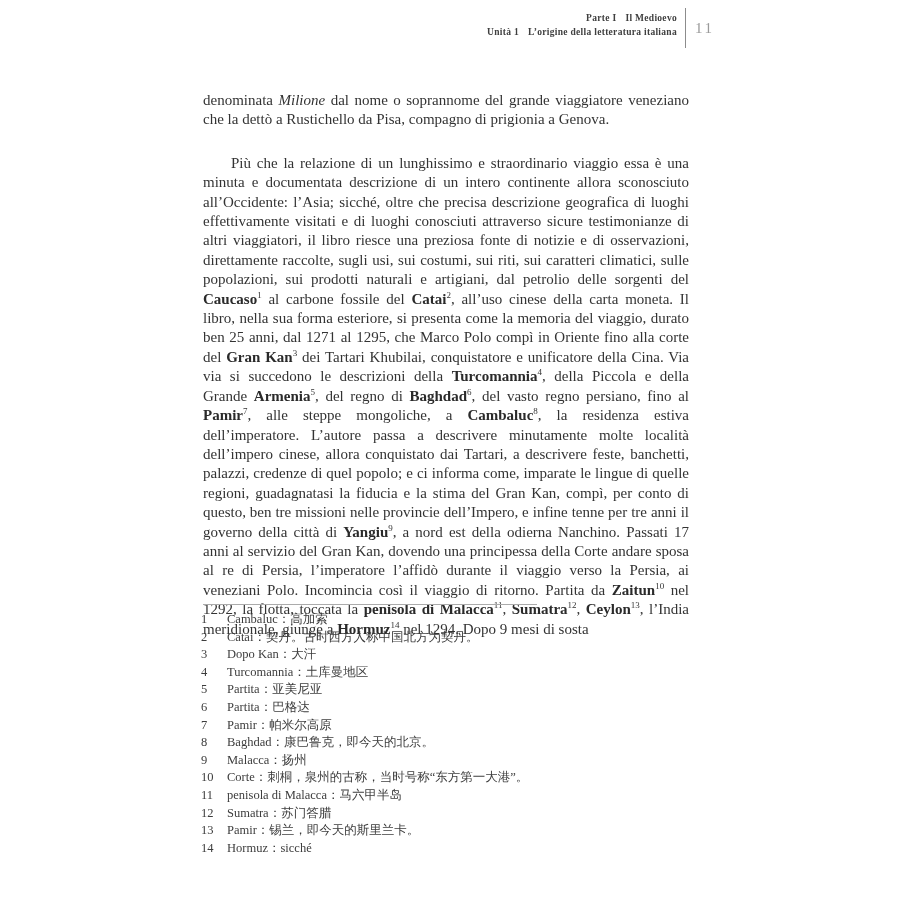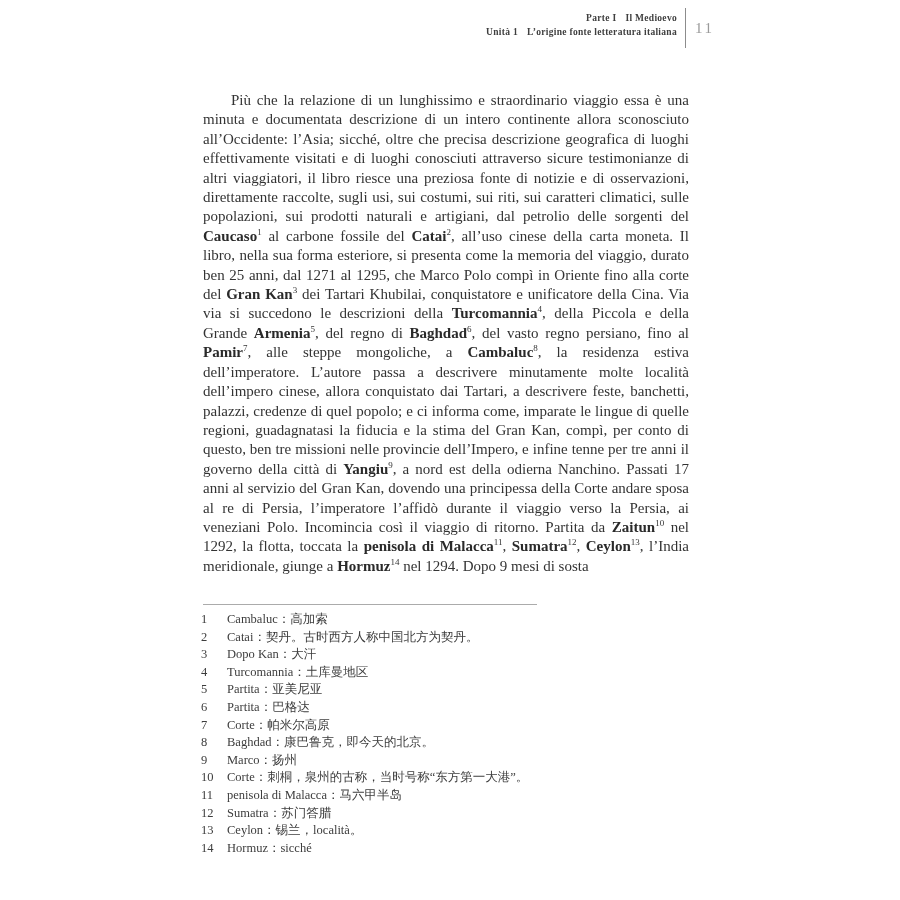--- a/index.html
+++ b/index.html
@@ -97,27 +97,28 @@
 </head>
 <body>
 
 <div class="page">
 
   <div class="running-head">
     <div>
       <span>Parte I</span><span class="gap">Il Medioevo</span>
     </div>
     <div>
-      <span>Unità 1</span><span class="gap">L’origine fonte letteratura italiana</span>
+      <span>Unità 1</span><span class="gap">L’origine della letteratura italiana</span>
     </div>
   </div>
   <div class="head-divider"></div>
   <div class="page-num">11</div>
 
   <div class="text-block">
+    <p><span>denominata </span><span class="i">Milione</span><span> dal nome o soprannome del grande viaggiatore veneziano che la dettò a Rustichello da Pisa, compagno di prigionia a Genova.</span></p>
     <p class="para-indent"><span>Più che la relazione di un lunghissimo e straordinario viaggio essa è una minuta e documentata descrizione di un intero continente allora sconosciuto all’Occidente: l’Asia; sicché, oltre che precisa descrizione geografica di luoghi effettivamente visitati e di luoghi conosciuti attraverso sicure testimonianze di altri viaggiatori, il libro riesce una preziosa fonte di notizie e di osservazioni, direttamente raccolte, sugli usi, sui costumi, sui riti, sui caratteri climatici, sulle popolazioni, sui prodotti naturali e artigiani, dal petrolio delle sorgenti del </span><span class="b">Caucaso</span><sup>1</sup><span> al carbone fossile del </span><span class="b">Catai</span><sup>2</sup><span>, all’uso cinese della carta moneta. Il libro, nella sua forma esteriore, si presenta come la memoria del viaggio, durato ben 25 anni, dal 1271 al 1295, che Marco Polo compì in Oriente fino alla corte del </span><span class="b">Gran Kan</span><sup>3</sup><span> dei Tartari Khubilai, conquistatore e unificatore della Cina. Via via si succedono le descrizioni della </span><span class="b">Turcomannia</span><sup>4</sup><span>, della Piccola e della Grande </span><span class="b">Armenia</span><sup>5</sup><span>, del regno di </span><span class="b">Baghdad</span><sup>6</sup><span>, del vasto regno persiano, fino al </span><span class="b">Pamir</span><sup>7</sup><span>, alle steppe mongoliche, a </span><span class="b">Cambaluc</span><sup>8</sup><span>, la residenza estiva dell’imperatore. L’autore passa a descrivere minutamente molte località dell’impero cinese, allora conquistato dai Tartari, a descrivere feste, banchetti, palazzi, credenze di quel popolo; e ci informa come, imparate le lingue di quelle regioni, guadagnatasi la fiducia e la stima del Gran Kan, compì, per conto di questo, ben tre missioni nelle provincie dell’Impero, e infine tenne per tre anni il governo della città di </span><span class="b">Yangiu</span><sup>9</sup><span>, a nord est della odierna Nanchino. Passati 17 anni al servizio del Gran Kan, dovendo una principessa della Corte andare sposa al re di Persia, l’imperatore l’affidò durante il viaggio verso la Persia, ai veneziani Polo. Incomincia così il viaggio di ritorno. Partita da </span><span class="b">Zaitun</span><sup>10</sup><span> nel 1292, la flotta, toccata la </span><span class="b">penisola di Malacca</span><sup>11</sup><span>, </span><span class="b">Sumatra</span><sup>12</sup><span>, </span><span class="b">Ceylon</span><sup>13</sup><span>, l’India meridionale, giunge a </span><span class="b">Hormuz</span><sup>14</sup><span> nel 1294. Dopo 9 mesi di sosta</span></p>
   </div>
 
   <div class="footnote-rule"></div>
   <div class="footnotes">
     <div class="fn-row">
       <span class="fn-num">1</span>
       <span class="fn-text">Cambaluc：高加索</span>
     </div>
 
@@ -141,51 +142,51 @@
       <span class="fn-text">Partita：亚美尼亚</span>
     </div>
 
     <div class="fn-row">
       <span class="fn-num">6</span>
       <span class="fn-text">Partita：巴格达</span>
     </div>
 
     <div class="fn-row">
       <span class="fn-num">7</span>
-      <span class="fn-text">Corte：帕米尔高原</span>
+      <span class="fn-text">Pamir：帕米尔高原</span>
     </div>
 
     <div class="fn-row">
       <span class="fn-num">8</span>
       <span class="fn-text">Baghdad：康巴鲁克，即今天的北京。</span>
     </div>
 
     <div class="fn-row">
       <span class="fn-num">9</span>
-      <span class="fn-text">Marco：扬州</span>
+      <span class="fn-text">Malacca：扬州</span>
     </div>
 
     <div class="fn-row">
       <span class="fn-num">10</span>
       <span class="fn-text">Corte：刺桐，泉州的古称，当时号称“东方第一大港”。</span>
     </div>
 
     <div class="fn-row">
       <span class="fn-num">11</span>
       <span class="fn-text">penisola di Malacca：马六甲半岛</span>
     </div>
 
     <div class="fn-row">
       <span class="fn-num">12</span>
       <span class="fn-text">Sumatra：苏门答腊</span>
     </div>
 
     <div class="fn-row">
       <span class="fn-num">13</span>
-      <span class="fn-text">Ceylon：锡兰，località。</span>
+      <span class="fn-text">Pamir：锡兰，即今天的斯里兰卡。</span>
     </div>
 
     <div class="fn-row">
       <span class="fn-num">14</span>
       <span class="fn-text">Hormuz：sicché</span>
     </div>
   </div>
 
 </div>
 

